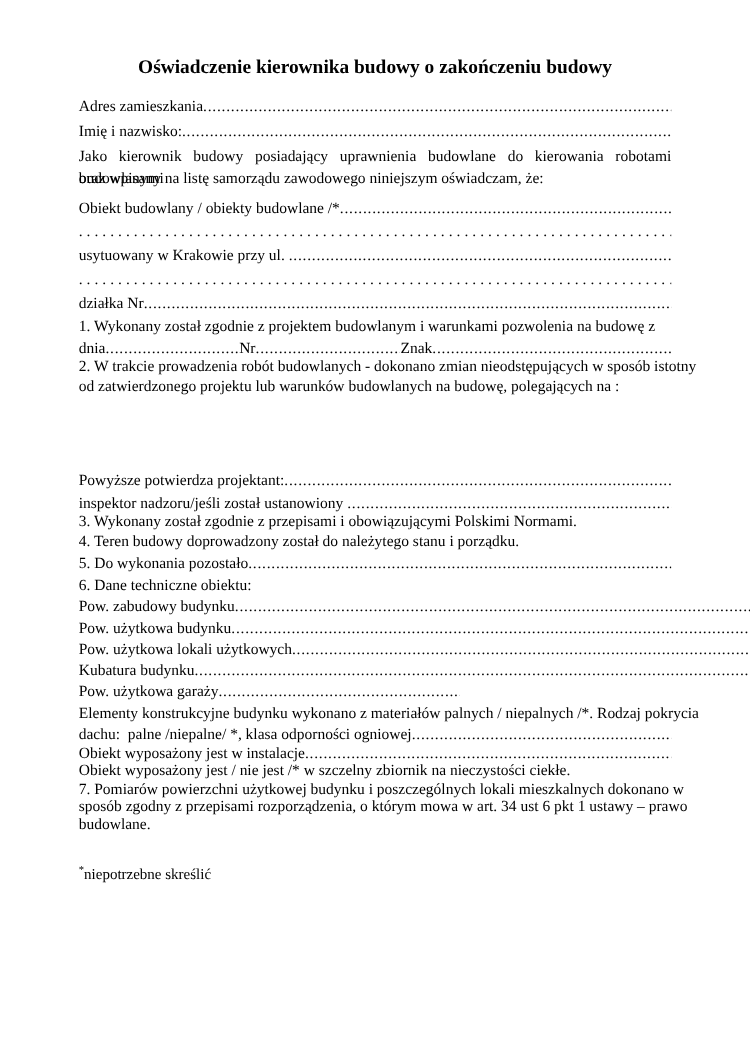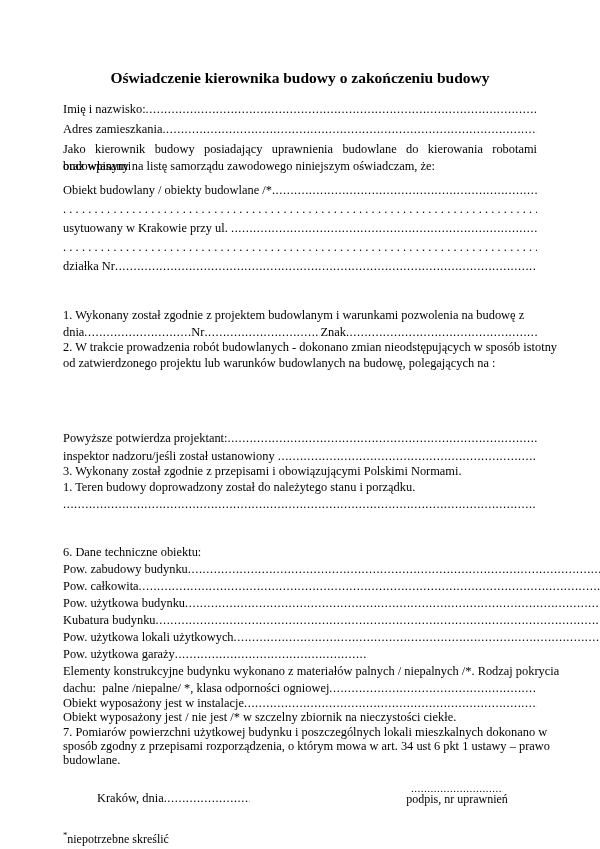--- a/index.html
+++ b/index.html
@@ -2,40 +2,40 @@
 <html><head>
 <meta charset="utf-8">
 <style>
   html, body { margin: 0; padding: 0; background: #ffffff; }
   body {
     width: 600px; height: 849px;
     font-family: "Liberation Serif", serif;
     color: #000;
     font-size: 12.4px;
   }
-  .page { padding: 68px 63px 0 63px; }
+  .page { padding: 44px 63px 0 63px; }
 
   .title {
     text-align: center;
     font-weight: bold;
     font-size: 15.5px;
     height: 19px; line-height: 19px;
     margin-bottom: 12px;
     white-space: nowrap;
   }
 
   .txt { white-space: nowrap; }
   .lbl { white-space: pre; }
 
   .line { display: flex; align-items: baseline; }
 
   
   .lh20 { height: 20px; line-height: 20px; }
   .lh19 { height: 19px; line-height: 19px; }
-  .lh18 { height: 18px; line-height: 18px; margin-top: 30px; }
+  .lh18 { height: 18px; line-height: 18px; }
   .lh17 { height: 17px; line-height: 17px; }
   .lh16 { height: 16px; line-height: 16px; }
   .lh15 { height: 15px; line-height: 15px; }
   .lh14 { height: 14px; line-height: 14px; }
 
   
   .dots, .dotseg {
     overflow: hidden;
     white-space: nowrap;
     letter-spacing: 0.6px;
@@ -81,25 +81,25 @@
   .fn-star { font-size: 8.5px; vertical-align: super; }
 </style>
 </head>
 <body>
 
 <div class="page">
 
   <div class="title">Oświadczenie kierownika budowy o zakończeniu budowy</div>
 
   <div class="line lh20">
+    <span class="lbl">Adres zamieszkania</span>
+    <span class="dots"></span>
+  </div>
+  <div class="line lh20">
     <span class="lbl">Imię i nazwisko:</span>
-    <span class="dots"></span>
-  </div>
-  <div class="line lh20">
-    <span class="lbl">Adres zamieszkania</span>
     <span class="dots"></span>
   </div>
 
   <div class="intro">
     <div class="lh17 just">Jako kierownik budowy posiadający uprawnienia budowlane do kierowania robotami budowlanymi</div>
     <div class="lh17 txt">oraz wpisany na listę samorządu zawodowego niniejszym oświadczam, że:</div>
   </div>
 
   <div class="object-block">
     <div class="line lh19">
@@ -141,59 +141,53 @@
   <div>
     <div class="line lh20">
       <span class="lbl">Powyższe potwierdza projektant:</span>
       <span class="dots"></span>
     </div>
     <div class="line lh16">
       <span class="lbl">inspektor nadzoru/jeśli został ustanowiony </span>
       <span class="dots"></span>
     </div>
     <div class="lh15 txt">3. Wykonany został zgodnie z przepisami i obowiązującymi Polskimi Normami.</div>
-    <div class="lh17 txt">1. Teren budowy doprowadzony został do należytego stanu i porządku.</div>
+    <div class="lh17 txt">4. Teren budowy doprowadzony został do należytego stanu i porządku.</div>
     <div class="line lh17">
+      <span class="lbl">5. Do wykonania pozostało</span>
       <span class="dots"></span>
     </div>
     <div class="lh18 txt">6. Dane techniczne obiektu:</div>
   </div>
 
   <div>
     <div class="tech-row">
       <span class="tech-left">
         <span class="lbl">Pow. zabudowy budynku</span>
         <span class="dots"></span>
       </span>
 
     </div>
     <div class="tech-row">
       <span class="tech-left">
-        <span class="lbl">Pow. całkowita</span>
-        <span class="dots"></span>
-      </span>
-
-    </div>
-    <div class="tech-row">
-      <span class="tech-left">
         <span class="lbl">Pow. użytkowa budynku</span>
         <span class="dots"></span>
       </span>
 
     </div>
     <div class="tech-row">
       <span class="tech-left">
+        <span class="lbl">Pow. użytkowa lokali użytkowych</span>
+        <span class="dots"></span>
+      </span>
+
+    </div>
+    <div class="tech-row">
+      <span class="tech-left">
         <span class="lbl">Kubatura budynku</span>
-        <span class="dots"></span>
-      </span>
-
-    </div>
-    <div class="tech-row">
-      <span class="tech-left">
-        <span class="lbl">Pow. użytkowa lokali użytkowych</span>
         <span class="dots"></span>
       </span>
 
     </div>
     <div class="tech-row">
       <span class="lbl">Pow. użytkowa garaży</span>
       <span class="dotseg" style="width:193px"></span>
     </div>
   </div>
 
@@ -206,28 +200,18 @@
     <div class="line lh14">
       <span class="lbl">Obiekt wyposażony jest w instalacje</span>
       <span class="dots"></span>
     </div>
     <div class="lh15 txt">Obiekt wyposażony jest / nie jest /* w szczelny zbiornik na nieczystości ciekłe.</div>
     <div class="lh14 txt">7. Pomiarów powierzchni użytkowej budynku i poszczególnych lokali mieszkalnych dokonano w</div>
     <div class="lh14 txt">sposób zgodny z przepisami rozporządzenia, o którym mowa w art. 34 ust 6 pkt 1 ustawy – prawo</div>
     <div class="lh14 txt">budowlane.</div>
   </div>
 
-  <div class="sig-row">
-    <div class="sig-left lh16">
-      <span class="lbl">Kraków, dnia</span>
-      <span class="dotseg" style="width:86px"></span>
-    </div>
-    <div class="sig-right">
-      <div class="sig-dots"></div>
-      <div class="sig-label">podpis, nr uprawnień</div>
-    </div>
-  </div>
 
   <div class="footnote">
     <span class="fn-star">*</span><span>niepotrzebne skreślić</span>
   </div>
 
 </div>
 
 </body></html>

